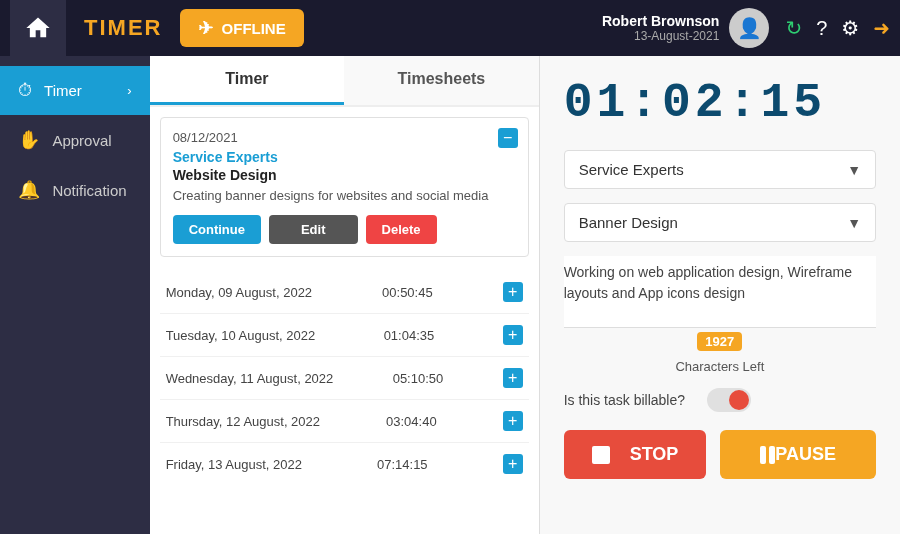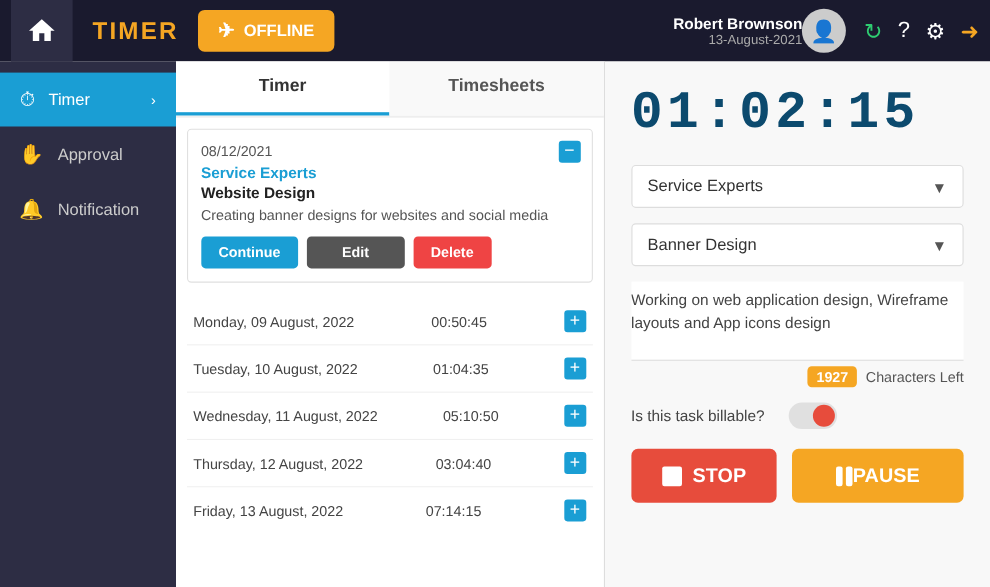--- a/index.html
+++ b/index.html
@@ -15,21 +15,21 @@
     .header-home svg { width: 28px; height: 28px; fill: white; }
     .header-timer-label {
       color: #f5a623; font-size: 22px; font-weight: 700; letter-spacing: 2px; padding: 0 18px;
     }
     .header-offline-btn {
       background: #f5a623; color: white; font-size: 15px; font-weight: 700; border: none;
       border-radius: 6px; padding: 8px 18px; cursor: pointer; display: flex; align-items: center; gap: 8px;
     }
     .header-offline-btn .wifi-icon { font-size: 18px; }
     .header-spacer { flex: 1; }
-    .header-user { display: flex; align-items: center; gap: 0; }
+    .header-user { display: flex; align-items: center; gap: 10px; }
     .header-user-info { text-align: right; }
     .header-user-name { color: white; font-size: 14px; font-weight: 600; }
     .header-user-date { color: #aaa; font-size: 12px; }
     .header-avatar {
       width: 40px; height: 40px; border-radius: 50%; background: #ccc; overflow: hidden;
       display: flex; align-items: center; justify-content: center; font-size: 20px;
     }
     .header-icons { display: flex; align-items: center; gap: 14px; margin-left: 16px; }
     .header-icon { color: white; font-size: 20px; cursor: pointer; }
     .header-icon.green { color: #2ecc71; }
@@ -107,41 +107,41 @@
       justify-content: space-between; cursor: pointer; appearance: none;
     }
     .dropdown-arrow { color: #555; font-size: 14px; }
 
     
     .desc-area {
       background: white; border: none; border-bottom: 1px solid #ddd;
       width: 100%; min-height: 72px; font-size: 14px; color: #444; resize: none; padding: 6px 0;
       line-height: 1.5; outline: none; font-family: inherit;
     }
-    .chars-left-row { display: flex; align-items: center; justify-content: flex-end; gap: 8px; font-size: 13px; color: #555; }
+    .chars-left-row { display: flex; align-items: center; justify-content: space-between; gap: 8px; font-size: 13px; color: #555; flex-direction: column; }
     .chars-badge { background: #f5a623; color: white; border-radius: 4px; padding: 2px 8px; font-size: 13px; font-weight: 700; }
 
     
     .billable-row { display: flex; align-items: center; gap: 22px; font-size: 14px; color: #444; }
     .toggle-track {
       width: 44px; height: 24px; background: #ddd; border-radius: 12px; position: relative; cursor: pointer; transition: background 0.2s;
     }
     .toggle-track.on { background: #e0e0e0; }
     .toggle-thumb {
       width: 20px; height: 20px; border-radius: 50%; background: #e74c3c;
       position: absolute; top: 2px; left: 2px; transition: left 0.2s;
     }
     .toggle-track.on .toggle-thumb { left: 22px; }
 
     
     .action-buttons { display: flex; gap: 14px; margin-top: 4px; }
     .btn-stop {
       background: #e74c3c; color: white; border: none; border-radius: 6px;
       padding: 14px 28px; font-size: 18px; font-weight: 700; cursor: pointer;
-      display: flex; align-items: center; gap: 10px; flex: 1; justify-content: center;
+      display: flex; align-items: center; gap: 20px; flex: 1; justify-content: center;
     }
     .btn-pause {
       background: #f5a623; color: white; border: none; border-radius: 6px;
       padding: 14px 40px; font-size: 18px; font-weight: 700; cursor: pointer;
       display: flex; align-items: center; gap: 0; flex: 1; justify-content: center;
     }
     .stop-square { width: 18px; height: 18px; background: white; display: inline-block; border-radius: 2px; }
     .pause-bars { display: inline-flex; gap: 3px; }
     .pause-bar { width: 6px; height: 18px; background: white; border-radius: 2px; }
   </style>

